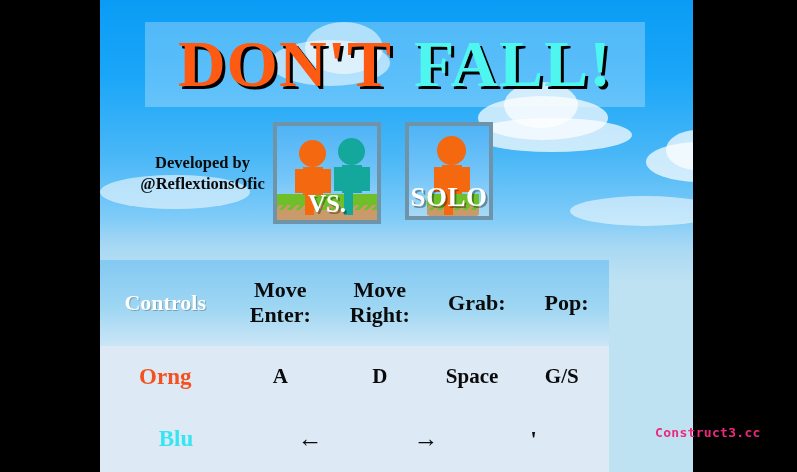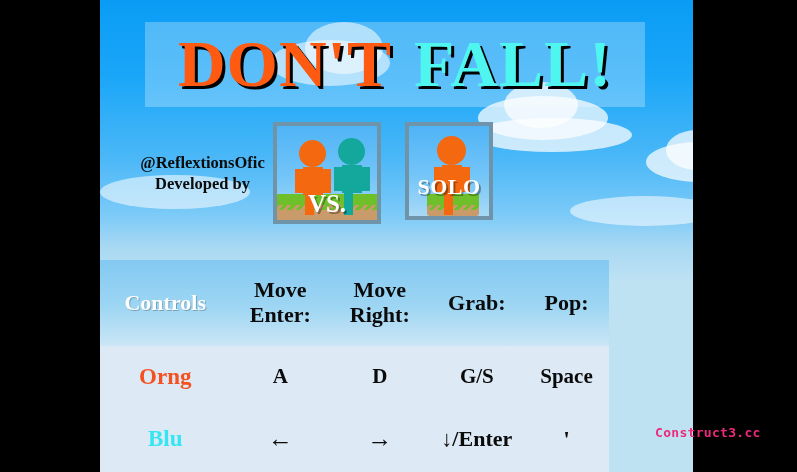--- a/index.html
+++ b/index.html
@@ -118,21 +118,21 @@
   .btn-caption {
     position: absolute;
     left: 0; width: 100%;
     text-align: center;
     color: #ffffff;
     font-weight: 700;
     text-shadow: 2px 2px 0 rgba(0,0,0,.35);
     pointer-events: none;
   }
   #vs-caption   { bottom: 2px;  font-size: 25px; }
-  #solo-caption { bottom: 16px; font-size: 22px; letter-spacing: .5px; }
+  #solo-caption { bottom: 3px; font-size: 27px; letter-spacing: .5px; }
 
   
   #sound {
     position: absolute;
     left: 430px; top: 165px;
     color: #0b0b0b;
     font-weight: 700;
     font-size: 19px;
     white-space: nowrap;
     cursor: pointer;
@@ -217,22 +217,22 @@
     <div class="cloud soft" style="left:470px;top:196px;width:150px;height:30px;"></div>
 
     <div id="title-band"></div>
     <div id="title">
       <span class="w1">DON'T</span>
       <span class="gap"></span>
       <span class="w2">FALL!</span>
     </div>
 
     <div id="credit">
+      <div>Developed by</div>
       <div>@ReflextionsOfic</div>
-      <div>Developed by</div>
     </div>
 
     <div id="btn-vs" class="mode-btn">
       <div class="ground"></div>
 
       <div class="figure">
         <div class="fig-head" style="left:22px;top:14px;width:27px;height:27px;background:#f4680f;"></div>
         <div class="fig-body" style="left:26px;top:41px;width:20px;height:28px;background:#f4680f;"></div>
         <div class="fig-arm" style="left:18px;top:43px;width:8px;height:24px;background:#f4680f;"></div>
         <div class="fig-arm" style="left:46px;top:43px;width:8px;height:24px;background:#f4680f;"></div>
@@ -277,29 +277,28 @@
           <div>Right:</div>
         </div>
         <div class="cell c3">Grab:</div>
         <div class="cell c4">Pop:</div>
       </div>
 
       <div class="row" id="row-1">
         <div class="cell c0">Orng</div>
         <div class="cell c1">A</div>
         <div class="cell c2">D</div>
+        <div class="cell c4">Space</div>
         <div class="cell c3">G/S</div>
-        <div class="cell c4">Space</div>
       </div>
 
       <div class="row" id="row-2">
         <div class="cell c0">Blu</div>
         <div class="cell c1">←</div>
         <div class="cell c2">→</div>
-        <div class="cell c3">↓/Enter</div>
         <div class="cell c4">'</div>
       </div>
     </div>
 
   </div>
 
   <div id="watermark">Construct3.cc</div>
 
 </div>
 

